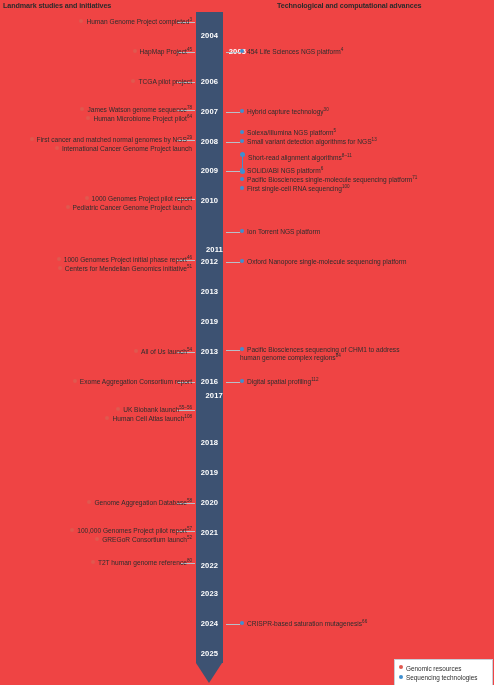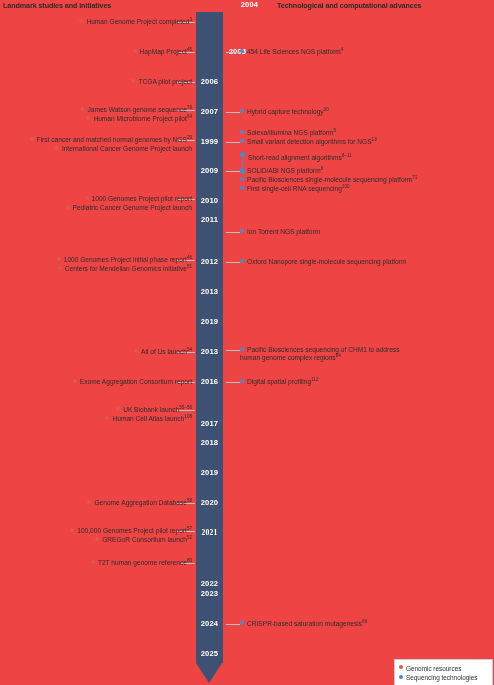--- a/index.html
+++ b/index.html
@@ -167,39 +167,39 @@
 
 <div id="page">
 
   <div id="hdr-left" class="col-header">Landmark studies and initiatives</div>
   <div id="hdr-right" class="col-header">Technological and computational advances</div>
 
   <div id="spine"></div>
   <div id="spine-tip"></div>
 
   <div id="layer-years">
-      <div class="year" style="top: 1px; padding-left: 40px;">2004</div>
+      <div class="year" style="top: 32px;">2004</div>
       <div class="year" style="top: 48px; padding-left: 28px;">2005</div>
       <div class="year" style="top: 78px;">2006</div>
       <div class="year" style="top: 108px;">2007</div>
-      <div class="year" style="top: 138px;">1999</div>
+      <div class="year" style="top: 138px;">2008</div>
       <div class="year" style="top: 167px;">2009</div>
       <div class="year" style="top: 197px;">2010</div>
-      <div class="year" style="top: 216px;">2011</div>
+      <div class="year" style="top: 246px; text-align: right;">2011</div>
       <div class="year" style="top: 258px;">2012</div>
       <div class="year" style="top: 288px;">2013</div>
       <div class="year" style="top: 318px;">2019</div>
       <div class="year" style="top: 348px;">2013</div>
       <div class="year" style="top: 378px;">2016</div>
-      <div class="year" style="top: 420px;">2017</div>
+      <div class="year" style="top: 392px; text-align: right;">2017</div>
       <div class="year" style="top: 439px;">2018</div>
       <div class="year" style="top: 469px;">2019</div>
       <div class="year" style="top: 499px;">2020</div>
-      <div class="year" style="top: 529px; font-family: Liberation Serif, serif;">2021</div>
-      <div class="year" style="top: 580px;">2022</div>
+      <div class="year" style="top: 529px;">2021</div>
+      <div class="year" style="top: 562px;">2022</div>
       <div class="year" style="top: 590px;">2023</div>
       <div class="year" style="top: 620px;">2024</div>
       <div class="year" style="top: 650px;">2025</div>
     </div>
   <div id="layer-leaders">
       <div class="leader left" style="top: 22px; width: 18px;"></div>
       <div class="leader left" style="top: 52px; width: 18px;"></div>
       <div class="leader left" style="top: 82px; width: 18px;"></div>
       <div class="leader left" style="top: 110px; width: 18px;"></div>
       <div class="leader left" style="top: 140px; width: 18px;"></div>

